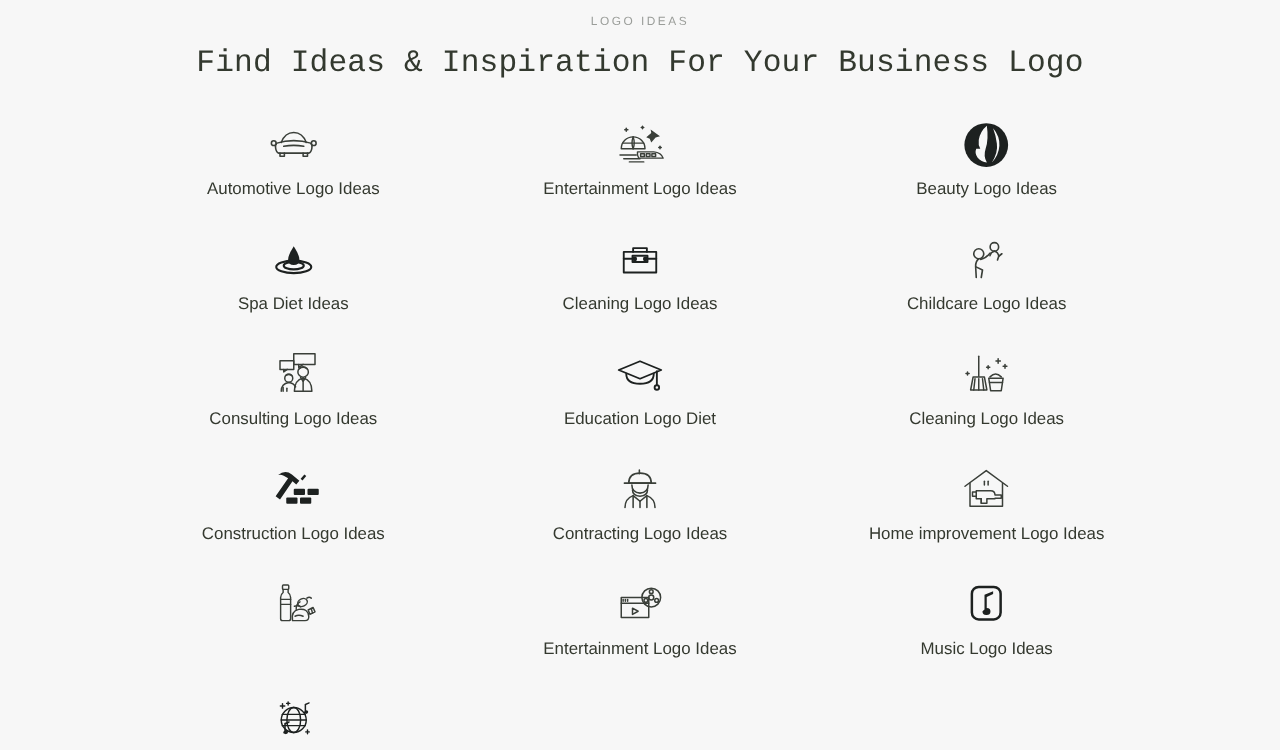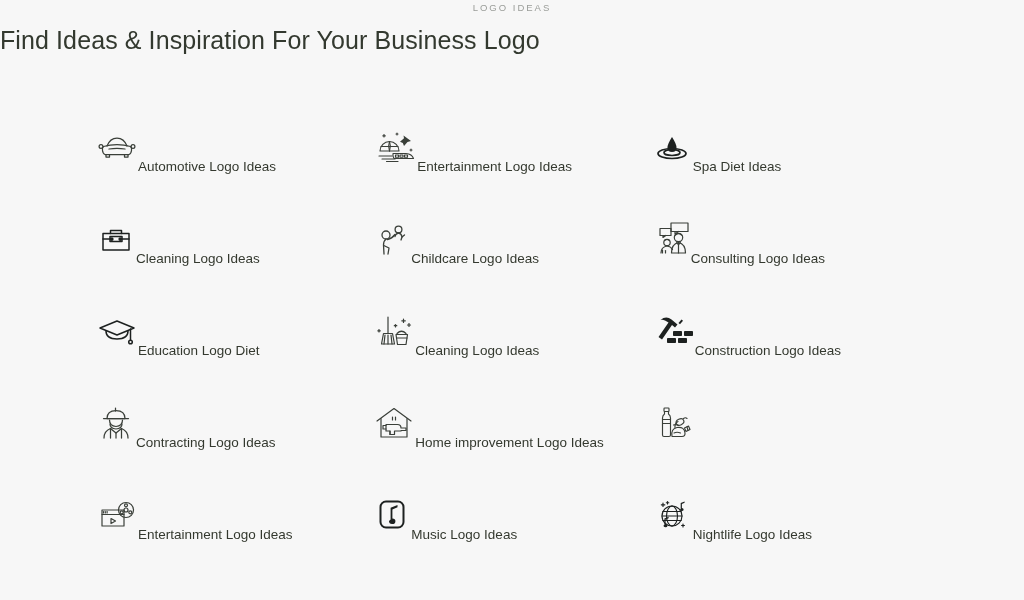--- a/index.html
+++ b/index.html
@@ -13,48 +13,51 @@
   body {
     background: #f7f7f7;
     font-family: "Liberation Sans", sans-serif;
     color: #2f3330;
     -webkit-font-smoothing: antialiased;
   }
   .page {
     width: 1024px;
     height: 568px;
     background: #f7f7f7;
-    padding-top: 2px;
+    padding-top: 12px;
   }
   .eyebrow {
     text-align: center;
     font-size: 9.5px;
     letter-spacing: 2.0px;
     color: #9a9d99;
     font-weight: 400;
     margin: 0 0 13px 0;
     text-transform: uppercase;
   }
   .page-title {
+    text-align: center;
     font-size: 25px;
     font-weight: 400;
     color: #33392f;
     margin: 0 0 28px 0;
     letter-spacing: 0.1px;
+    font-family: Liberation Mono, monospace;
   }
   .grid {
     display: grid;
     grid-template-columns: repeat(3, 1fr);
     row-gap: 0px;
     padding: 0 96px;
   }
   .cell {
     height: 92px;
     display: flex;
-    align-items: flex-end;
+    flex-direction: column;
+    align-items: center;
     justify-content: flex-start;
     text-decoration: none;
     color: inherit;
   }
   .icon-wrap {
     height: 46px;
     display: flex;
     align-items: center;
     justify-content: center;
     margin-bottom: 4px;
@@ -115,20 +118,30 @@
             <path d="M9.8 6.8 L12.3 6.8"></path>
           <path d="M24 4 L24 6"></path>
             <path d="M23 5 L25 5"></path>
           <path d="M38 20 L38 22"></path>
             <path d="M37 21 L39 21"></path>
         </svg>
       </span>
       <span class="cell-label">Entertainment Logo Ideas</span>
     </a>
 
+    <a class="cell">
+      <span class="icon-wrap">
+        <svg width="40" height="40" viewBox="0 0 40 40">
+          <circle cx="20" cy="20" r="17.5" fill="#1d2120"></circle>
+          <path d="M20.5 4.5 Q15 9 14 16 Q13.4 20 15.2 23 L12 23 Q10.5 26.5 13 30 Q16 33.5 20.5 34 Q17.5 29 19.5 23 Q22 15.5 20.5 4.5 Z" fill="#f7f7f7"></path>
+          <path d="M25.5 6.5 Q31 13 30.5 20.5 Q30 28 24.5 34 Q29.5 26 28.5 19 Q27.6 12 25.5 6.5 Z" fill="#f7f7f7"></path>
+        </svg>
+      </span>
+      <span class="cell-label">Beauty Logo Ideas</span>
+    </a>
 
 
     <a class="cell">
       <span class="icon-wrap">
         <svg width="42" height="32" viewBox="0 0 42 32" fill="none" stroke="#1d2120" stroke-width="1.7" stroke-linecap="round">
           <path d="M21 5 Q16.5 12 16.5 15.5 Q16.5 20 21 20 Q25.5 20 25.5 15.5 Q25.5 12 21 5 Z" fill="#1d2120" stroke="none"></path>
           <ellipse cx="21" cy="20.5" rx="8" ry="3"></ellipse>
           <ellipse cx="21" cy="21.5" rx="14" ry="5"></ellipse>
         </svg>
       </span>

